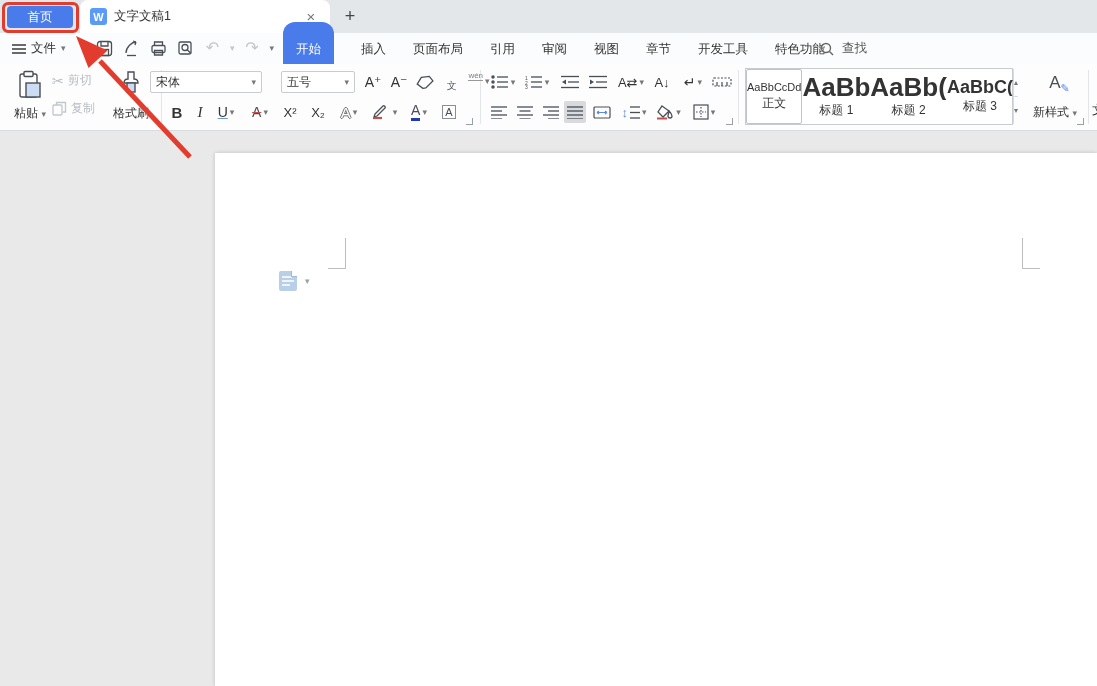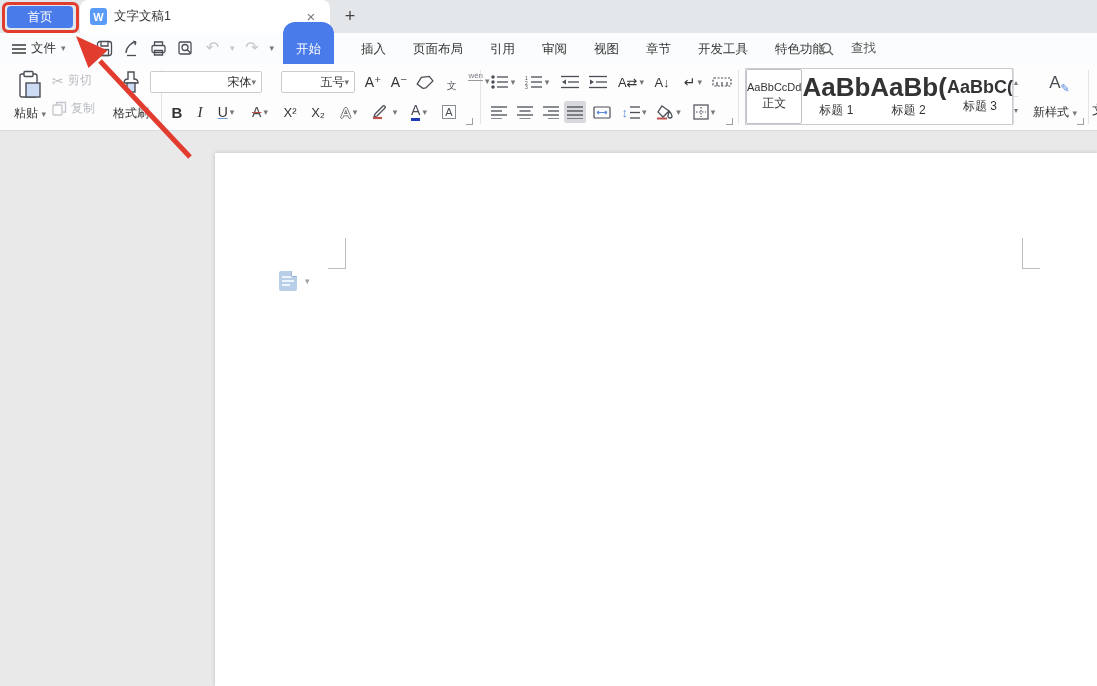--- a/index.html
+++ b/index.html
@@ -1,18 +1,18 @@
 <!DOCTYPE html>
 <html><head>
 <meta charset="utf-8">
 <style>
   * { box-sizing: border-box; margin: 0; padding: 0; }
   html,body { width:1097px; height:686px; overflow:hidden; }
   body { font-family: "Liberation Sans", "DejaVu Sans", sans-serif; font-size:12.5px; color:#333; }
-  #app { position:relative; width:1097px; height:686px; background:#fca5a5;text-align:right; }
+  #app { position:relative; width:1097px; height:686px; background:#fca5a5; }
 
   
   .tabbar { position:absolute; left:0; top:0; width:1097px; height:33px; background:#e4e7ea; }
   .home-tab { position:absolute; left:7px; top:6px; width:66px; height:22px; background:#4a7bea;
               border-radius:4px; color:#fff; display:flex; align-items:center; justify-content:center; }
   .red-box { position:absolute; left:2px; top:2px; width:77px; height:31px;
              border:3px solid #e23c2e; border-radius:6px; pointer-events:none; }
   .doc-tab { position:absolute; left:80px; top:0; width:250px; height:33px; background:#fff;
              border-radius:8px 8px 0 0; display:flex; align-items:center; padding:0 10px; }
   .wicon { width:17px; height:17px; background:#5b9bf8; border-radius:3px; color:#fff;
@@ -27,21 +27,21 @@
   .file-menu { position:absolute; left:12px; top:5px; height:21px; display:flex; align-items:center; gap:5px; }
   .quick-icons { position:absolute; left:95px; top:4px; display:flex; align-items:center; gap:8px; }
   .qbtn { width:19px; height:22px; display:flex; align-items:center; justify-content:center; color:#4a4e55; }
   .qbtn.disabled { color:#c3c6ca; }
   .glyph16 { font-size:16px; line-height:1; }
   .caret { font-size:9px; color:#777; line-height:1; }
   .caret.dim { color:#c3c6ca; }
   .ribbontabs { position:absolute; left:283px; top:4px; display:flex; align-items:center; gap:27px; height:24px; }
   .rtab { color:#333; white-space:nowrap; }
   .rtab.active { background:#4a7bea; color:#fff; border-radius:12px; padding:19px 13px; }
-  .searchbox { position:absolute; left:820px; top:7px; display:flex; align-items:center; gap:17px; color:#555; }
+  .searchbox { position:absolute; left:820px; top:7px; display:flex; align-items:center; gap:8px; color:#555; }
 
   
   .ribbon { position:absolute; left:0; top:64px; width:1097px; height:67px; background:#fdfdfe;
             border-bottom:1px solid #d8dbdf; }
   .vsep { position:absolute; top:6px; width:1px; height:54px; background:#e3e5e8; }
   .launcher { position:absolute; width:7px; height:7px; border-right:1px solid #9aa0a6; border-bottom:1px solid #9aa0a6; }
   .ric { display:inline-flex; align-items:center; justify-content:center; color:#4a4e55; }
   .lbl { font-size:12px; color:#333; white-space:nowrap; }
   .lbl.dim { color:#b9bcc0; }
   .hbtn { display:flex; align-items:center; gap:4px; position:absolute; }

